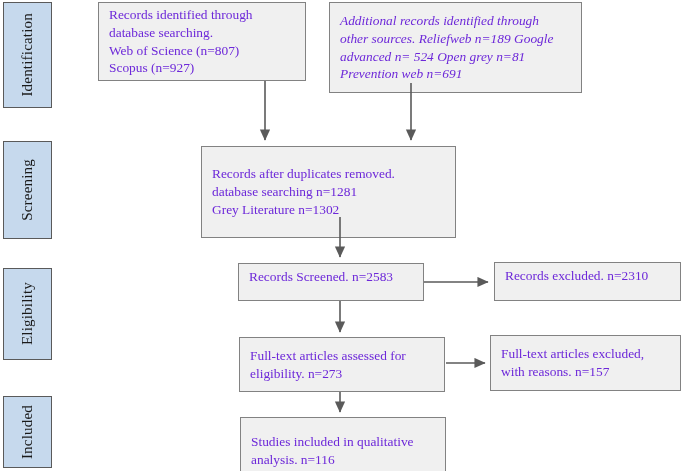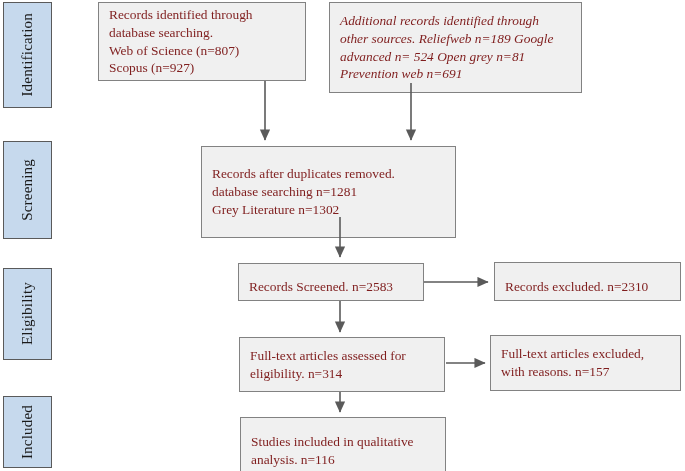--- a/index.html
+++ b/index.html
@@ -43,26 +43,26 @@
     box-sizing: border-box;
     background: #f0f0f0;
     border: 1.3px solid #828282;
     display: flex;
     align-items: center;
     padding: 4px 10px;
   }
   .flowbox .box-text {
     font-size: 13.4px;
     line-height: 1.33;
-    color: #7f1d1d;
+    color: #6d28d9;
     white-space: pre-line;
     font-family: "Liberation Serif", "DejaVu Serif", serif;
   }
   .flowbox.center-text {
-    align-items: flex-end;
+    align-items: flex-start;
   }
 
   
   .conn {
     position: absolute;
   }
   .conn svg {
     display: block;
     overflow: visible;
   }
@@ -111,21 +111,21 @@
   <div class="flowbox center-text" style="left:238px; top:263px; width:186px; height:38px;">
     <span class="box-text">Records Screened. n=2583</span>
   </div>
 
   <div class="flowbox center-text" style="left:494px; top:262px; width:187px; height:39px;">
     <span class="box-text">Records excluded. n=2310</span>
   </div>
 
   <div class="flowbox" style="left:239px; top:337px; width:206px; height:55px;">
     <span class="box-text">Full-text articles assessed for
-eligibility. n=314</span>
+eligibility. n=273</span>
   </div>
 
   <div class="flowbox" style="left:490px; top:335px; width:191px; height:56px;">
     <span class="box-text">Full-text articles excluded,
 with reasons. n=157</span>
   </div>
 
   <div class="flowbox" style="left:240px; top:417px; width:206px; height:68px;">
     <span class="box-text">Studies included in qualitative
 analysis.  n=116</span>

